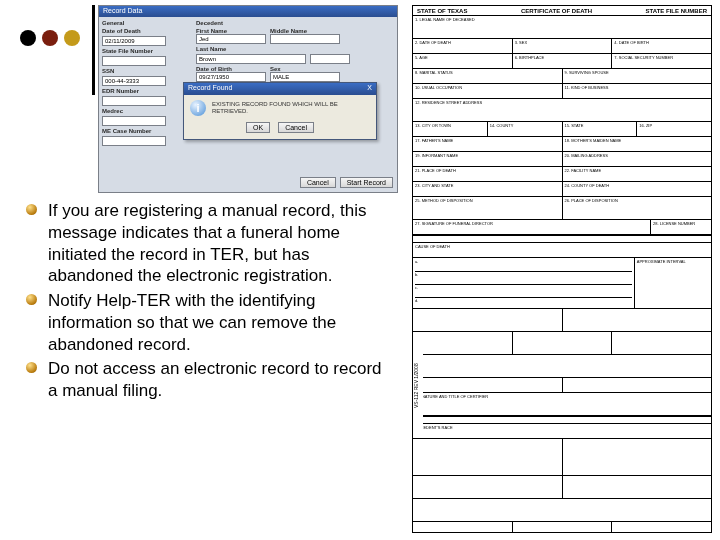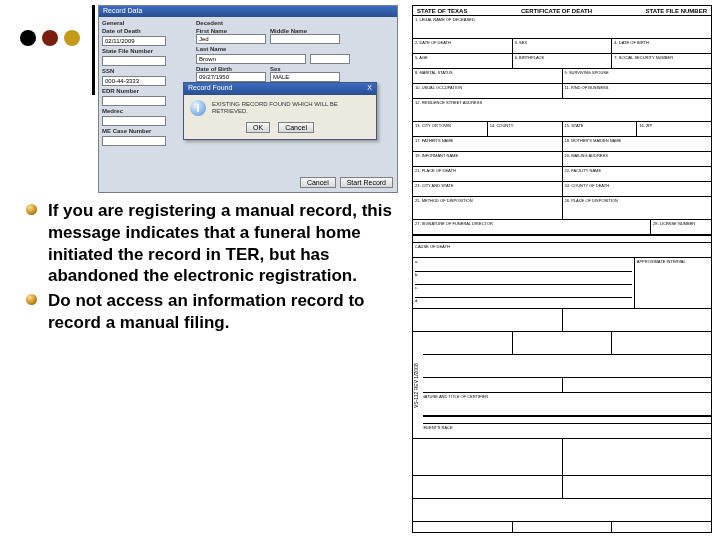--- a/index.html
+++ b/index.html
@@ -154,21 +154,20 @@
 
   
   .bullets {
     position: absolute;
     left: 24px;
     top: 200px;
     width: 370px;
     font-size: 17px;
     line-height: 1.28;
     color: #000;
-    font-weight: bold;
   }
   .bullets ul {
     list-style: none;
     padding: 0;
     margin: 0;
   }
   .bullets li {
     position: relative;
     padding-left: 24px;
     margin-bottom: 3px;
@@ -330,21 +329,22 @@
           <button class="winbtn">OK</button>
           <button class="winbtn">Cancel</button>
         </div>
       </div>
     </div>
   </div>
 
   <div class="bullets">
     <ul>
       <li>If you are registering a manual record, this message indicates that a funeral home initiated the record in TER, but has abandoned the electronic registration.</li>
-      <li>Do not access an information record to record a manual filing.</li>
+      <li>Notify Help-TER with the identifying information so that we can remove the abandoned record.</li>
+      <li>Do not access an electronic record to record a manual filing.</li>
     </ul>
   </div>
 
   <div class="cert">
     <div class="c-head">
       <span>STATE OF TEXAS</span>
       <span>CERTIFICATE OF DEATH</span>
       <span>STATE FILE NUMBER</span>
     </div>
     <div class="side-label">VS-112 REV 1/2008</div>

